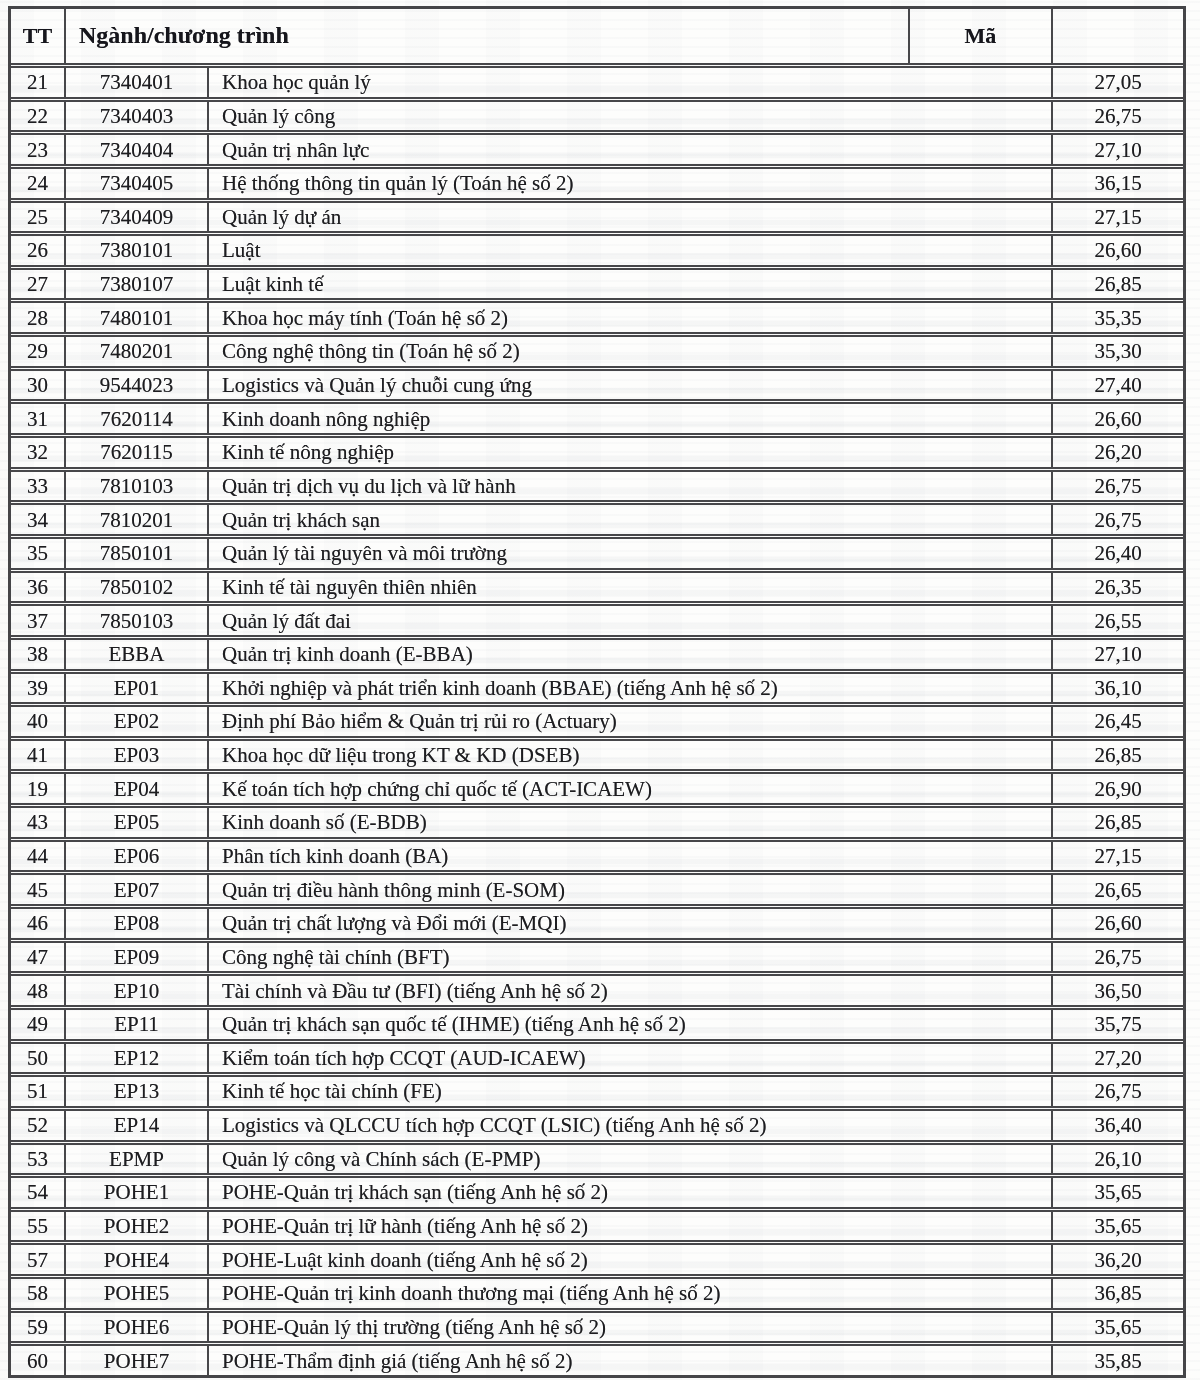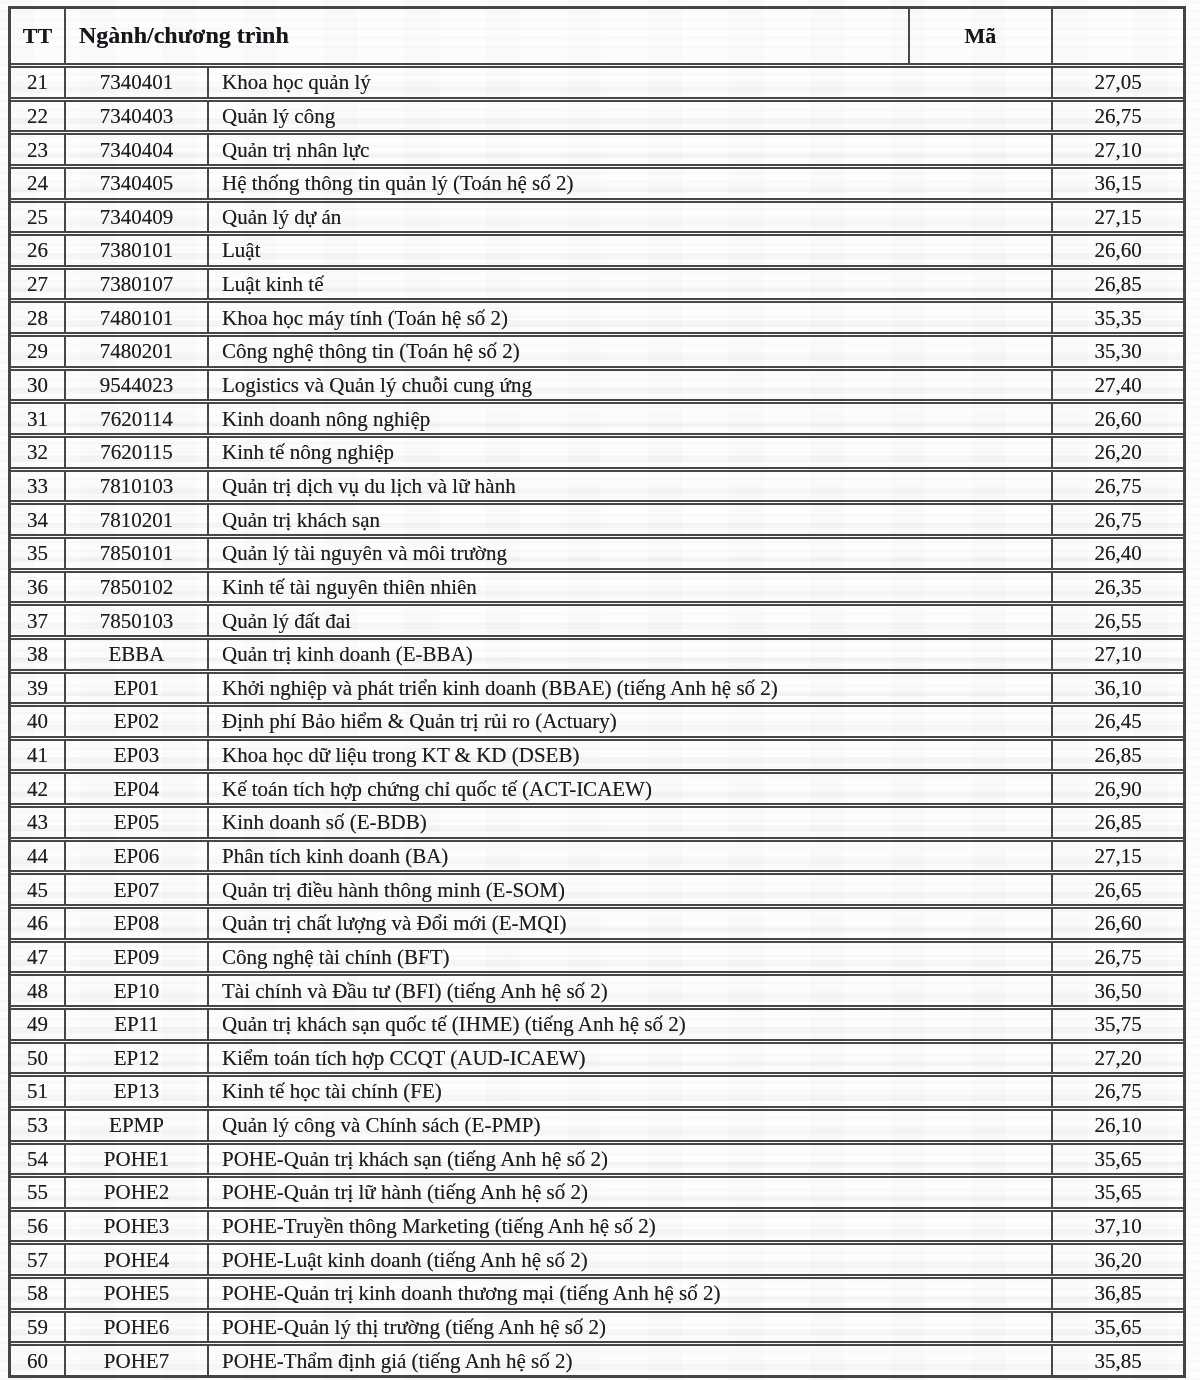--- a/index.html
+++ b/index.html
@@ -241,21 +241,21 @@
   </div>
 
   <div class="row">
     <div class="cell tt">41</div>
     <div class="cell code">EP03</div>
     <div class="cell program">Khoa học dữ liệu trong KT &amp; KD (DSEB)</div>
     <div class="cell score">26,85</div>
   </div>
 
   <div class="row">
-    <div class="cell tt">42</div>
+    <div class="cell tt">19</div>
     <div class="cell code">EP04</div>
     <div class="cell program">Kế toán tích hợp chứng chỉ quốc tế (ACT-ICAEW)</div>
     <div class="cell score">26,90</div>
   </div>
 
   <div class="row">
     <div class="cell tt">43</div>
     <div class="cell code">EP05</div>
     <div class="cell program">Kinh doanh số (E-BDB)</div>
     <div class="cell score">26,85</div>
@@ -310,20 +310,26 @@
     <div class="cell score">27,20</div>
   </div>
 
   <div class="row">
     <div class="cell tt">51</div>
     <div class="cell code">EP13</div>
     <div class="cell program">Kinh tế học tài chính (FE)</div>
     <div class="cell score">26,75</div>
   </div>
 
+  <div class="row">
+    <div class="cell tt">52</div>
+    <div class="cell code">EP14</div>
+    <div class="cell program">Logistics và QLCCU tích hợp CCQT (LSIC) (tiếng Anh hệ số 2)</div>
+    <div class="cell score">36,40</div>
+  </div>
 
   <div class="row">
     <div class="cell tt">53</div>
     <div class="cell code">EPMP</div>
     <div class="cell program">Quản lý công và Chính sách (E-PMP)</div>
     <div class="cell score">26,10</div>
   </div>
 
   <div class="row">
     <div class="cell tt">54</div>
@@ -332,26 +338,20 @@
     <div class="cell score">35,65</div>
   </div>
 
   <div class="row">
     <div class="cell tt">55</div>
     <div class="cell code">POHE2</div>
     <div class="cell program">POHE-Quản trị lữ hành (tiếng Anh hệ số 2)</div>
     <div class="cell score">35,65</div>
   </div>
 
-  <div class="row">
-    <div class="cell tt">56</div>
-    <div class="cell code">POHE3</div>
-    <div class="cell program">POHE-Truyền thông Marketing (tiếng Anh hệ số 2)</div>
-    <div class="cell score">37,10</div>
-  </div>
 
   <div class="row">
     <div class="cell tt">57</div>
     <div class="cell code">POHE4</div>
     <div class="cell program">POHE-Luật kinh doanh (tiếng Anh hệ số 2)</div>
     <div class="cell score">36,20</div>
   </div>
 
   <div class="row">
     <div class="cell tt">58</div>

